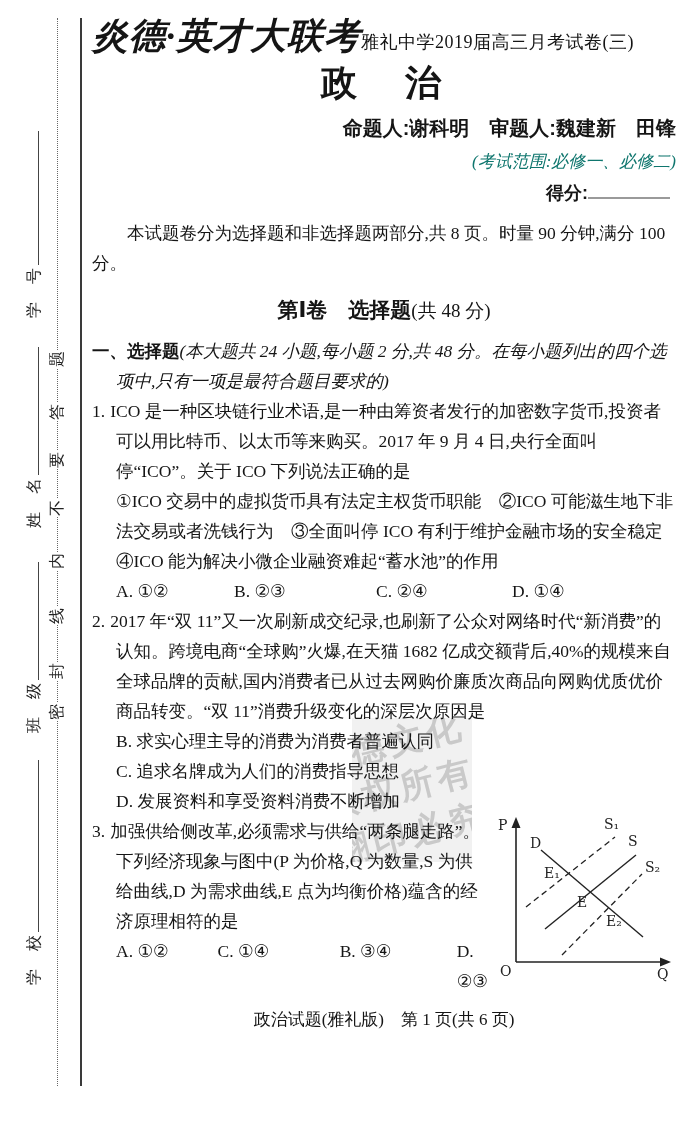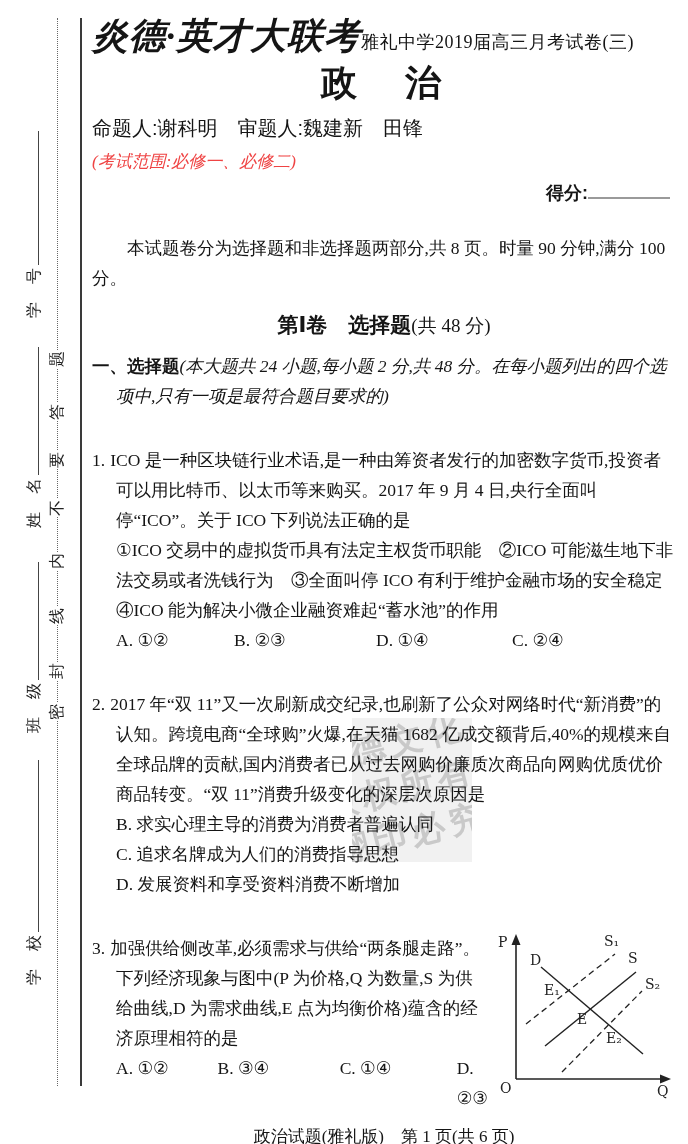--- a/index.html
+++ b/index.html
@@ -22,34 +22,34 @@
   }
   
   .watermark { position:absolute; left:352px; top:718px; width:120px; height:144px; background:#f1f1f1; overflow:hidden; z-index:0; }
   .wm-inner { transform:rotate(-14deg) translate(-30px,-2px); font-weight:bold; font-size:34px; line-height:46px; color:#c9c9c9; letter-spacing:5px; white-space:nowrap; font-family:"Liberation Sans","DejaVu Sans",sans-serif; }
   
   .content { position:absolute; left:92px; top:16px; width:584px; z-index:1; }
   .paper-header { white-space:nowrap; text-align:left; line-height:40px; }
   .brand { font-weight:bold; font-style:italic; font-size:36px; letter-spacing:1px; }
   .htitle { font-size:18px; letter-spacing:0.5px; }
   .subject { text-align:center; font-family:"Liberation Sans","DejaVu Sans",sans-serif; font-weight:bold; font-size:36px; letter-spacing:6px; line-height:40px; }
-  .authors { text-align:left; font-family:"Liberation Sans","DejaVu Sans",sans-serif; font-weight:normal; font-size:20px; margin-top:12px; line-height:26px; }
-  .scope { text-align:left; font-style:italic; font-size:17px; margin-top:10px; line-height:22px; color:#ef4444; }
+  .authors { text-align:right; font-family:"Liberation Sans","DejaVu Sans",sans-serif; font-weight:bold; font-size:20px; margin-top:12px; line-height:26px; }
+  .scope { text-align:right; font-style:italic; font-size:17px; margin-top:10px; line-height:22px; color:#0f766e; }
   .score-row { text-align:right; margin-top:6px; font-family:"Liberation Sans","DejaVu Sans",sans-serif; font-weight:bold; font-size:18px; line-height:26px; padding-right:6px; }
   .score-blank { display:inline-block; width:82px; border-bottom:2px solid #9a9a9a; height:18px; vertical-align:baseline; }
   p { margin:0; }
-  .intro { font-size:17.5px; line-height:30px; text-indent:2em; margin-top:27px; }
+  .intro { font-size:17.5px; line-height:30px; text-indent:2em; margin-top:12px; }
   .section-heading { text-align:center; margin-top:8px; line-height:48px; }
   .sec-main { font-family:"Liberation Sans","DejaVu Sans",sans-serif; font-weight:bold; font-size:21px; }
   .sec-paren { font-size:19px; }
   .instruction { font-size:17.5px; line-height:30px; padding-left:24px; text-indent:-24px; }
   .instr-label { font-family:"Liberation Sans","DejaVu Sans",sans-serif; font-weight:bold; font-style:normal; }
   .instr-detail { font-style:italic; }
   .q { font-size:17.5px; line-height:30px; }
-  .q .stem { padding-left:24px; text-indent:-24px;margin-top:34px; }
+  .q .stem { padding-left:24px; text-indent:-24px; }
   .q .qnum { margin-right:5px; }
   .q .items { padding-left:24px; }
   .q .optline { padding-left:24px; }
   .opt-row { display:flex; padding-left:24px; }
   .opt-row .opt:nth-child(1) { width:118px; }
   .opt-row .opt:nth-child(2) { width:142px; }
   .opt-row .opt:nth-child(3) { width:136px; }
   .opt-row .opt:nth-child(4) { flex:1; }
   .figure { float:right; width:182px; height:184px; margin:-6px 0 2px 6px; }
   .figure svg { display:block; }
@@ -119,22 +119,22 @@
     </p>
 
     <div class="q">
       <p class="stem">
         <span class="qnum">1.</span><span>ICO 是一种区块链行业术语,是一种由筹资者发行的加密数字货币,投资者可以用比特币、以太币等来购买。2017 年 9 月 4 日,央行全面叫停“ICO”。关于 ICO 下列说法正确的是</span>
       </p>
       <p class="items">①ICO 交易中的虚拟货币具有法定主权货币职能　②ICO 可能滋生地下非法交易或者洗钱行为　③全面叫停 ICO 有利于维护金融市场的安全稳定　④ICO 能为解决小微企业融资难起“蓄水池”的作用</p>
       <div class="opt-row">
         <span class="opt">A. ①②</span>
         <span class="opt">B. ②③</span>
+        <span class="opt">C. ②④</span>
         <span class="opt">D. ①④</span>
-        <span class="opt">C. ②④</span>
       </div>
     </div>
 
     <div class="q">
       <p class="stem">
         <span class="qnum">2.</span><span>2017 年“双 11”又一次刷新成交纪录,也刷新了公众对网络时代“新消费”的认知。跨境电商“全球购”火爆,在天猫 1682 亿成交额背后,40%的规模来自全球品牌的贡献,国内消费者已从过去网购价廉质次商品向网购优质优价商品转变。“双 11”消费升级变化的深层次原因是</span>
       </p>
       <p class="optline">B. 求实心理主导的消费为消费者普遍认同</p>
       <p class="optline">C. 追求名牌成为人们的消费指导思想</p>
       <p class="optline">D. 发展资料和享受资料消费不断增加</p>
@@ -164,22 +164,22 @@
           <text class="fig-label" x="83" y="97">E</text>
           <text class="fig-label" x="50" y="68">E₁</text>
           <text class="fig-label" x="112" y="116">E₂</text>
         </svg>
       </div>
       <p class="stem">
         <span class="qnum">3.</span><span>加强供给侧改革,必须需求与供给“两条腿走路”。下列经济现象与图中(P 为价格,Q 为数量,S 为供给曲线,D 为需求曲线,E 点为均衡价格)蕴含的经济原理相符的是</span>
       </p>
       <div class="opt-row">
         <span class="opt">A. ①②</span>
+        <span class="opt">C. ①④</span>
         <span class="opt">B. ③④</span>
-        <span class="opt">C. ①④</span>
         <span class="opt">D. ②③</span>
       </div>
     </div>
 
     <div class="footer">政治试题(雅礼版)　第 1 页(共 6 页)</div>
 
   </div>
 </div>
 
 </body></html>

